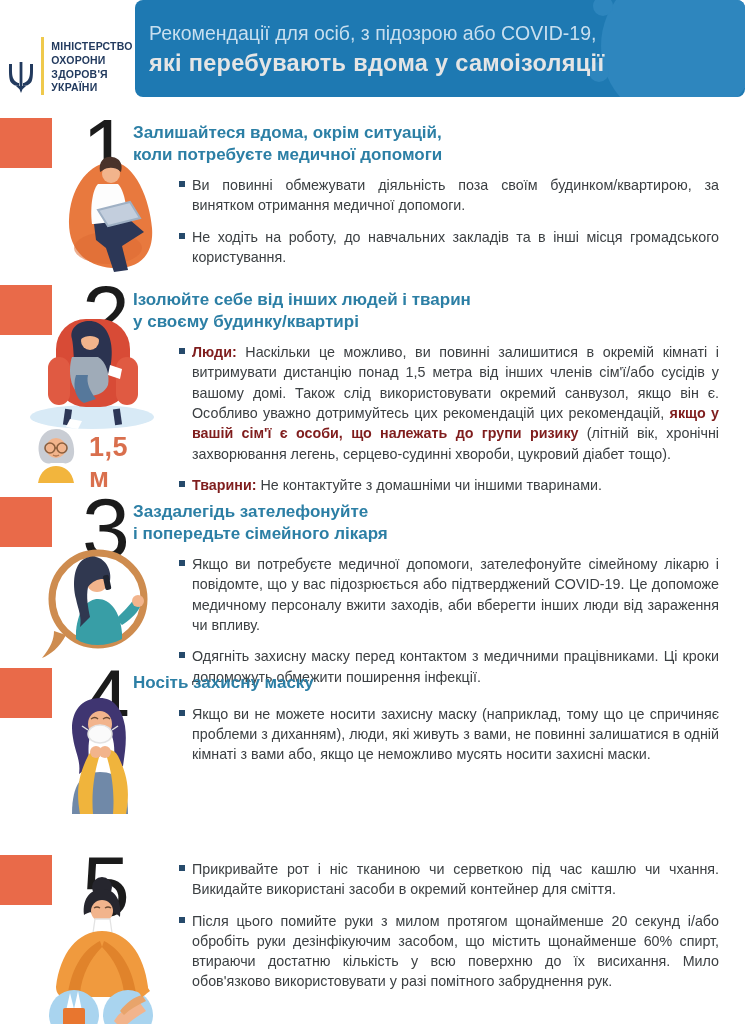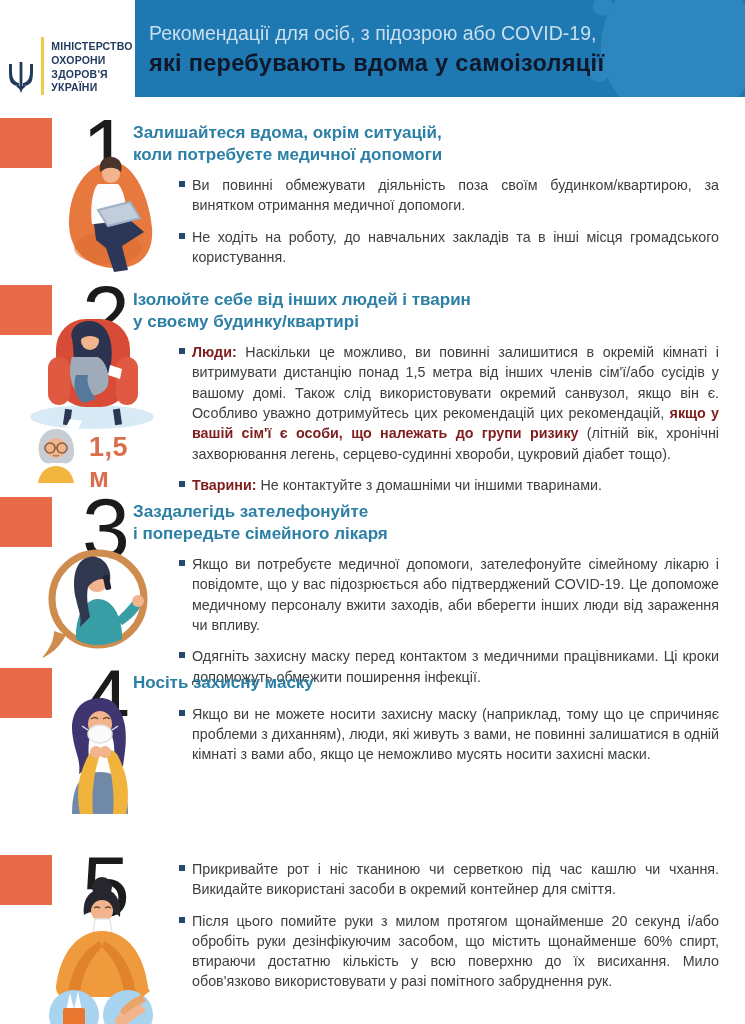--- a/index.html
+++ b/index.html
@@ -8,24 +8,24 @@
     overflow:hidden; position:relative;
     font-family:"Liberation Sans","DejaVu Sans",sans-serif;
     -webkit-font-smoothing:antialiased;
   }
   
   header { display:flex; height:97px; }
   .logo { width:135px; flex-shrink:0; display:flex; align-items:flex-end; justify-content:center; gap:7px; padding:0 0 2px 6px; box-sizing:border-box; }
   .logo svg { display:block; margin-bottom:2px; }
   .logo-divider { width:3px; height:58px; background:#efc94c; }
   .logo-text { font-size:10.5px; font-weight:700; color:#223a5e; white-space:pre-line; line-height:1.3; letter-spacing:.2px; }
-  .banner { flex:1; background:#1e79b2; position:relative; overflow:hidden; padding:22px 0 0 14px; box-sizing:border-box; }
+  .banner { flex:1; background:#1e79b2; position:relative; overflow:hidden; padding:22px 0 0 14px; box-sizing:border-box;border-radius:8px; }
   .banner .virus { position:absolute; right:-36px; top:-46px; }
   .banner-line1 { position:relative; z-index:1; font-size:19.5px; color:#c8dfef; margin-bottom:5px; }
-  .banner-line2 { position:relative; z-index:1; font-size:23.5px; font-weight:700; color:#0f172a; letter-spacing:.3px; }
+  .banner-line2 { position:relative; z-index:1; font-size:23.5px; font-weight:700; color:#e5e5e5; letter-spacing:.3px; }
   
   main { margin-top:21px; }
   .section { position:relative; display:flex; }
   .s1{height:167px}.s2{height:212px}.s3{height:171px}.s4{height:187px}.s5{height:169px}
   .left { width:133px; flex-shrink:0; position:relative; }
   .square { position:absolute; left:0; top:0; width:52px; height:50px; background:#e96a49; }
   .num { position:absolute; left:82px; top:-12px; font-size:86px; font-weight:300; line-height:1; color:#1b1b1b; }
   .illus { position:absolute; }
   .s1 .illus-main { left:56px; top:26px; }
   .s2 .illus-main { left:26px; top:28px; }

